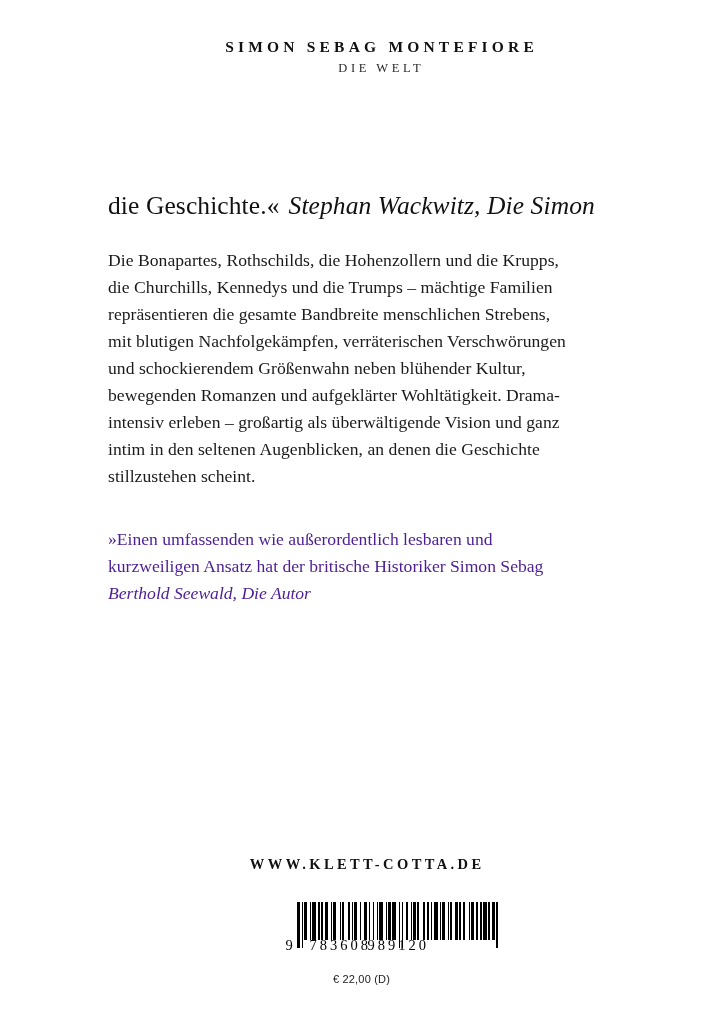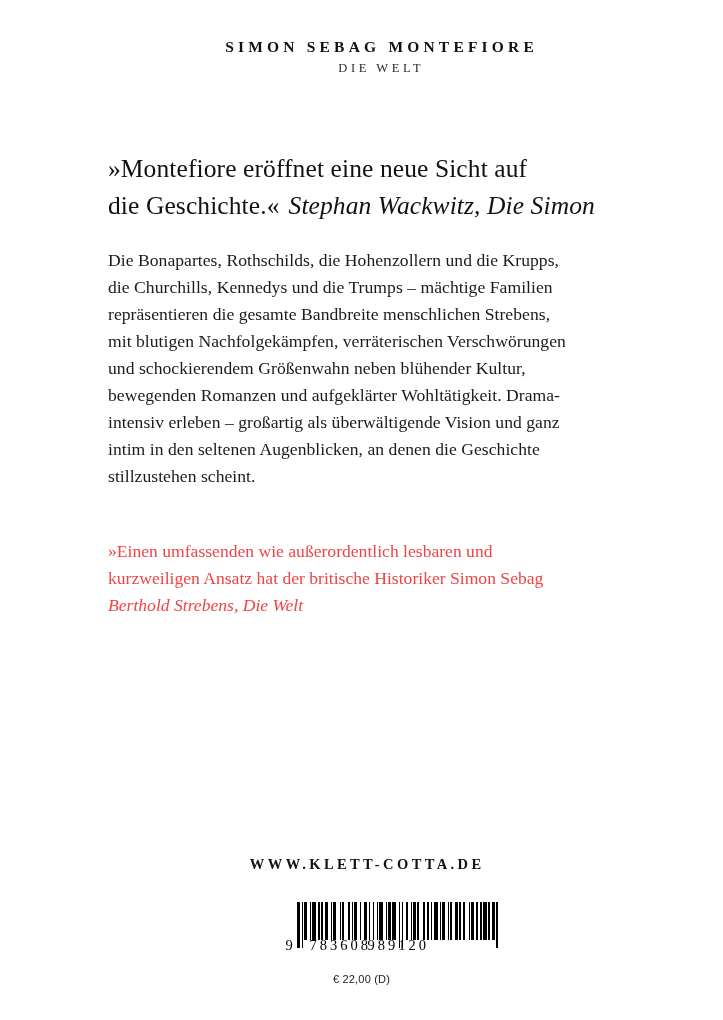--- a/index.html
+++ b/index.html
@@ -73,24 +73,24 @@
     margin-top: 23px;
     font-size: 17.6px;
     line-height: 27px;
     color: #1a1a1a;
     text-align: left;
     letter-spacing: 0.04px;
   }
   .blurb .ln { display: block; white-space: nowrap; }
 
   .press-quote {
-    margin-top: 48px;
+    margin-top: 36px;
     font-size: 17.6px;
     line-height: 27px;
-    color: #ef4444;
+    color: #4c1d95;
   }
   .press-quote .ln { display: block; white-space: nowrap; }
   .press-quote .source {
     display: block;
     font-style: italic;
     white-space: nowrap;
   }
 
   
   .footer {
@@ -196,40 +196,40 @@
 <div class="cover">
 
   <div class="header">
     <div class="author-name">SIMON SEBAG MONTEFIORE</div>
     <div class="book-title">DIE WELT</div>
   </div>
 
   <div class="content">
 
     <div class="pull-quote">
-      <span>»Montefiore eröffnet eine neue Sicht auf</span><br>
+      <br>
       <span>die Geschichte.«</span><span class="attribution">Stephan Wackwitz, Die Simon</span>
     </div>
 
     <div class="blurb">
       <span class="ln">Die Bonapartes, Rothschilds, die Hohenzollern und die Krupps,</span>
       <span class="ln">die Churchills, Kennedys und die Trumps – mächtige Familien</span>
       <span class="ln">repräsentieren die gesamte Bandbreite menschlichen Strebens,</span>
       <span class="ln">mit blutigen Nachfolgekämpfen, verräterischen Verschwörungen</span>
       <span class="ln">und schockierendem Größenwahn neben blühender Kultur,</span>
       <span class="ln">bewegenden Romanzen und aufgeklärter Wohltätigkeit. Drama-</span>
       <span class="ln">intensiv erleben – großartig als überwältigende Vision und ganz</span>
       <span class="ln">intim in den seltenen Augenblicken, an denen die Geschichte</span>
       <span class="ln">stillzustehen scheint.</span>
     </div>
 
     <div class="press-quote">
       <span class="ln">»Einen umfassenden wie außerordentlich lesbaren und</span>
       <span class="ln">kurzweiligen Ansatz hat der britische Historiker Simon Sebag</span>
-      <span class="source">Berthold Strebens, Die Welt</span>
+      <span class="source">Berthold Seewald, Die Autor</span>
     </div>
 
   </div>
 
   <div class="footer">
     <div class="publisher-url">WWW.KLETT-COTTA.DE</div>
   </div>
 
   <div class="barcode-block">
     <div class="barcode">

